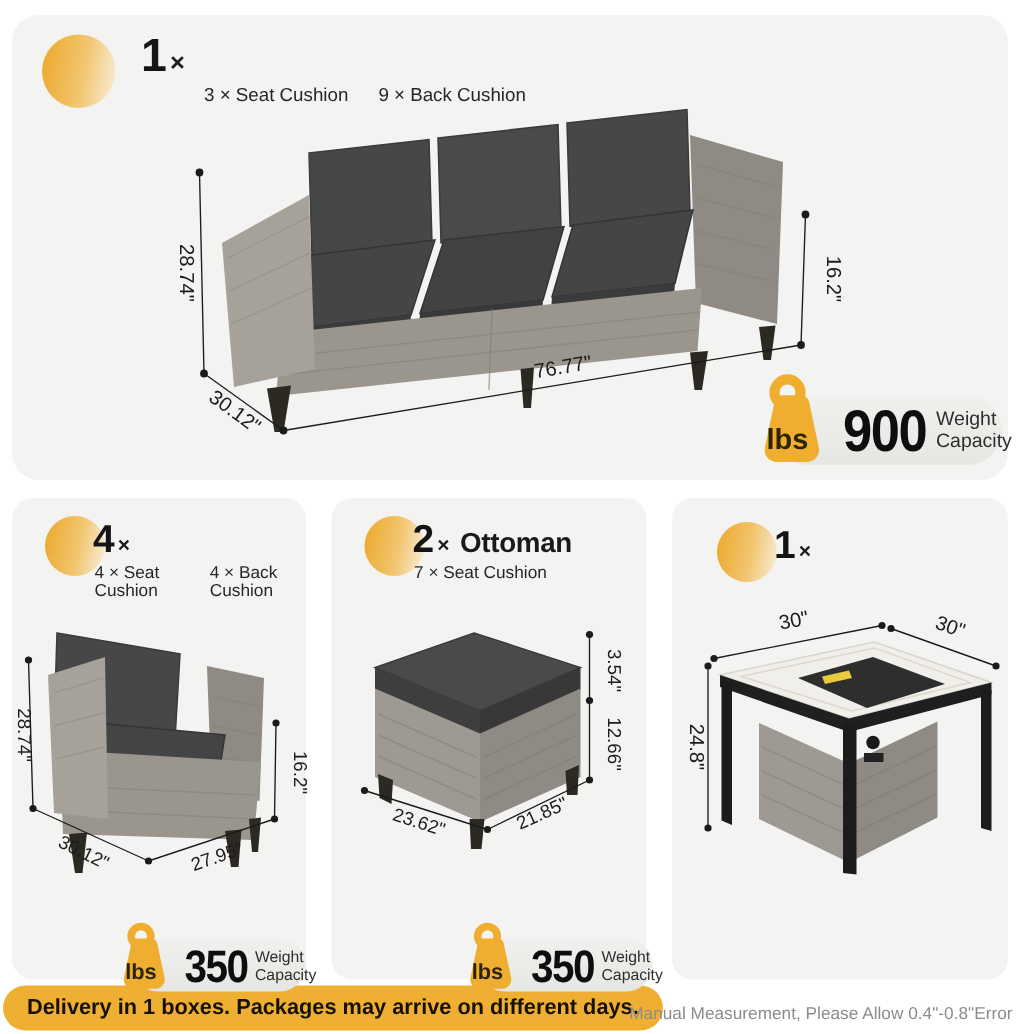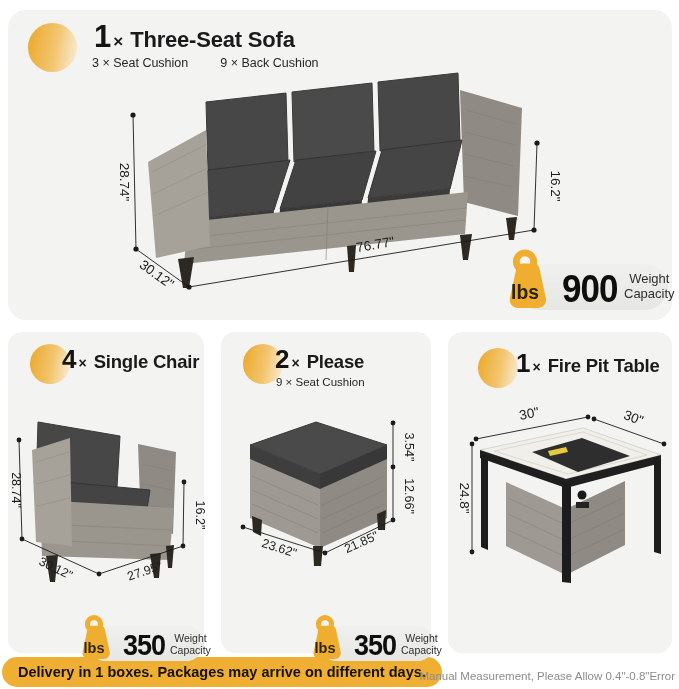--- a/index.html
+++ b/index.html
@@ -24,31 +24,31 @@
   .qty{font-weight:bold;color:#141414;}
   .hdr-lg .qty{font-size:31px;}
   .hdr-sm .qty{font-size:26px;}
   .times{font-weight:bold;margin:0 7px 0 2px;}
   .hdr-lg .times{font-size:17px;}
   .hdr-sm .times{font-size:14px;}
   .ttl{font-weight:bold;letter-spacing:-0.2px;}
   .hdr-lg .ttl{font-size:22px;}
   .hdr-sm .ttl{font-size:18.5px;}
   .sub{display:flex;position:relative;color:#262626;}
-  .hdr-lg .sub{margin-left:64px;margin-top:1px;gap:32px;font-size:12.5px;}
+  .hdr-lg .sub{margin-left:108px;margin-top:1px;gap:20px;font-size:12.5px;}
   .hdr-sm .sub{margin-left:33px;margin-top:1px;gap:14px;font-size:11.5px;}
 
   
   .badge{position:absolute;z-index:2;}
   .badge .pill{position:absolute;border-radius:23px;
         background:linear-gradient(180deg,#f0f0ee,#e6e6e3);}
   .badge .kettle{position:absolute;left:0;top:0;}
   .badge .num{position:absolute;font-weight:bold;color:#0e0e0e;letter-spacing:-1px;
         transform:scaleY(1.12);transform-origin:top;}
-  .badge .wc{position:absolute;display:flex;flex-direction:column;color:#2e2e2e;line-height:1.15;align-items:center;}
+  .badge .wc{position:absolute;display:flex;flex-direction:column;color:#2e2e2e;line-height:1.15;}
   .badge-lg{width:172px;height:64px;}
   .badge-lg .pill{left:20px;top:16px;right:0;height:46px;}
   .badge-lg .kettle{width:58px;height:64px;}
   .badge-lg .num{left:66px;top:18px;font-size:35px;}
   .badge-lg .wc{left:128px;top:24px;font-size:13px;}
   .badge-sm{width:132px;height:47px;}
   .badge-sm .pill{left:16px;top:12px;right:0;height:35px;border-radius:18px;}
   .badge-sm .kettle{width:44px;height:48px;}
   .badge-sm .num{left:51px;top:14px;font-size:27px;}
   .badge-sm .wc{left:98px;top:18px;font-size:10.5px;}
@@ -68,21 +68,20 @@
 </style>
 </head>
 <body>
 
 <div class="card" id="card-sofa">
   <div class="hdr hdr-lg" style="left:20px;top:9px;">
     <span class="gold gold-lg"></span>
     <div class="hline">
       <span class="qty">1</span>
       <span class="times">×</span>
-      <span class="ttl">Three-Seat Sofa</span>
     </div>
     <div class="sub">
       <span>3 × Seat Cushion</span>
       <span>9 × Back Cushion</span>
     </div>
   </div>
 
   <svg class="fig" viewBox="0 0 664 310">
     <g>
       <polygon points="452,80 514,98 510,206 456,192" fill="#8F8A83"></polygon>
@@ -143,21 +142,24 @@
     </div>
   </div>
 </div>
 
 <div class="card" id="card-chair">
   <div class="hdr hdr-sm" style="left:22px;top:12px;">
     <span class="gold gold-sm"></span>
     <div class="hline">
       <span class="qty">4</span>
       <span class="times">×</span>
-      <span class="ttl">Single Chair</span>
+    </div>
+    <div class="sub">
+      <span>4 × Seat Cushion</span>
+      <span>4 × Back Cushion</span>
     </div>
   </div>
 
   <svg class="fig" viewBox="0 0 196 321">
     <g>
       <polygon points="130,112 168,120 165,202 133,194" fill="#8F8A83"></polygon>
       <line x1="134" y1="132" x2="164" y2="139" stroke="#7E7971" opacity="0.4"></line>
       <line x1="134" y1="152" x2="164" y2="158" stroke="#7E7971" opacity="0.4"></line>
       <line x1="133" y1="172" x2="163" y2="177" stroke="#7E7971" opacity="0.4"></line>
       <polygon points="30,90 112,104 108,172 28,154" fill="#474747" stroke="#3A3A3A"></polygon>
@@ -205,24 +207,24 @@
     </div>
   </div>
 </div>
 
 <div class="card" id="card-ottoman">
   <div class="hdr hdr-sm" style="left:22px;top:12px;">
     <span class="gold gold-sm"></span>
     <div class="hline">
       <span class="qty">2</span>
       <span class="times">×</span>
-      <span class="ttl">Please</span>
+      <span class="ttl">Ottoman</span>
     </div>
     <div class="sub">
-      <span>9 × Seat Cushion</span>
+      <span>7 × Seat Cushion</span>
     </div>
   </div>
 
   <svg class="fig" viewBox="0 0 210 321">
     <g>
       <polygon points="95,90 166,113 99,142 29,113" fill="#4A4A4A" stroke="#3A3A3A"></polygon>
       <polygon points="29,113 99,142 99,158 29,128" fill="#3E3E3E"></polygon>
       <polygon points="99,142 166,113 166,128 99,158" fill="#383838"></polygon>
       <polygon points="29,127 99,157 99,216 29,186" fill="#9E9992"></polygon>
       <polygon points="99,157 166,127 166,186 99,216" fill="#8F8A83"></polygon>
@@ -267,21 +269,20 @@
     </div>
   </div>
 </div>
 
 <div class="card" id="card-firepit">
   <div class="hdr hdr-sm" style="left:30px;top:16px;">
     <span class="gold gold-sm"></span>
     <div class="hline" style="margin-left:38px;">
       <span class="qty">1</span>
       <span class="times">×</span>
-      <span class="ttl">Fire Pit Table</span>
     </div>
   </div>
 
   <svg class="fig" viewBox="0 0 224 321">
     <g>
       <polygon points="32,118 135,96 213,123 118,147" fill="#F1EFEA" stroke="#D8D5CE"></polygon>
       <polygon points="46,119 135,100 199,123 120,142" fill="none" stroke="#DCD8D1"></polygon>
       <polygon points="84,120 134,106 182,124 130,140" fill="#2E2E2E"></polygon>
       <polygon points="100,119 118,115 120,120 102,124" fill="#E9C93F"></polygon>
       <polygon points="32,118 118,147 213,123 213,131 118,156 32,126" fill="#1F1F1F"></polygon>

